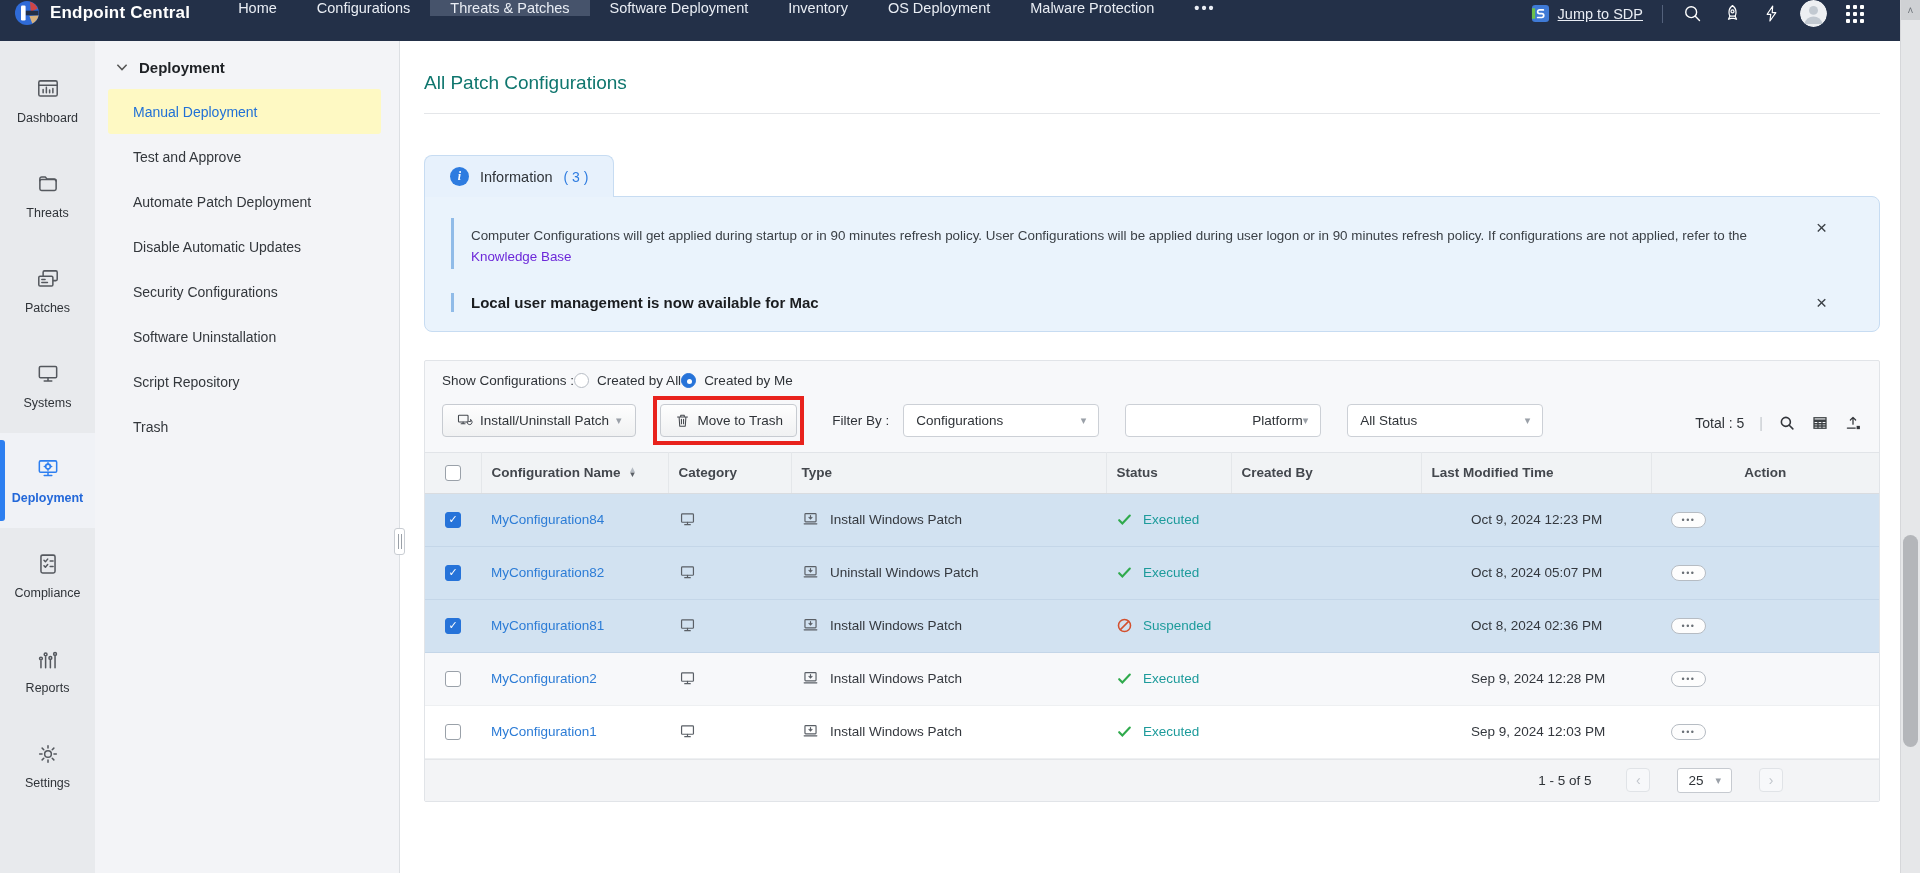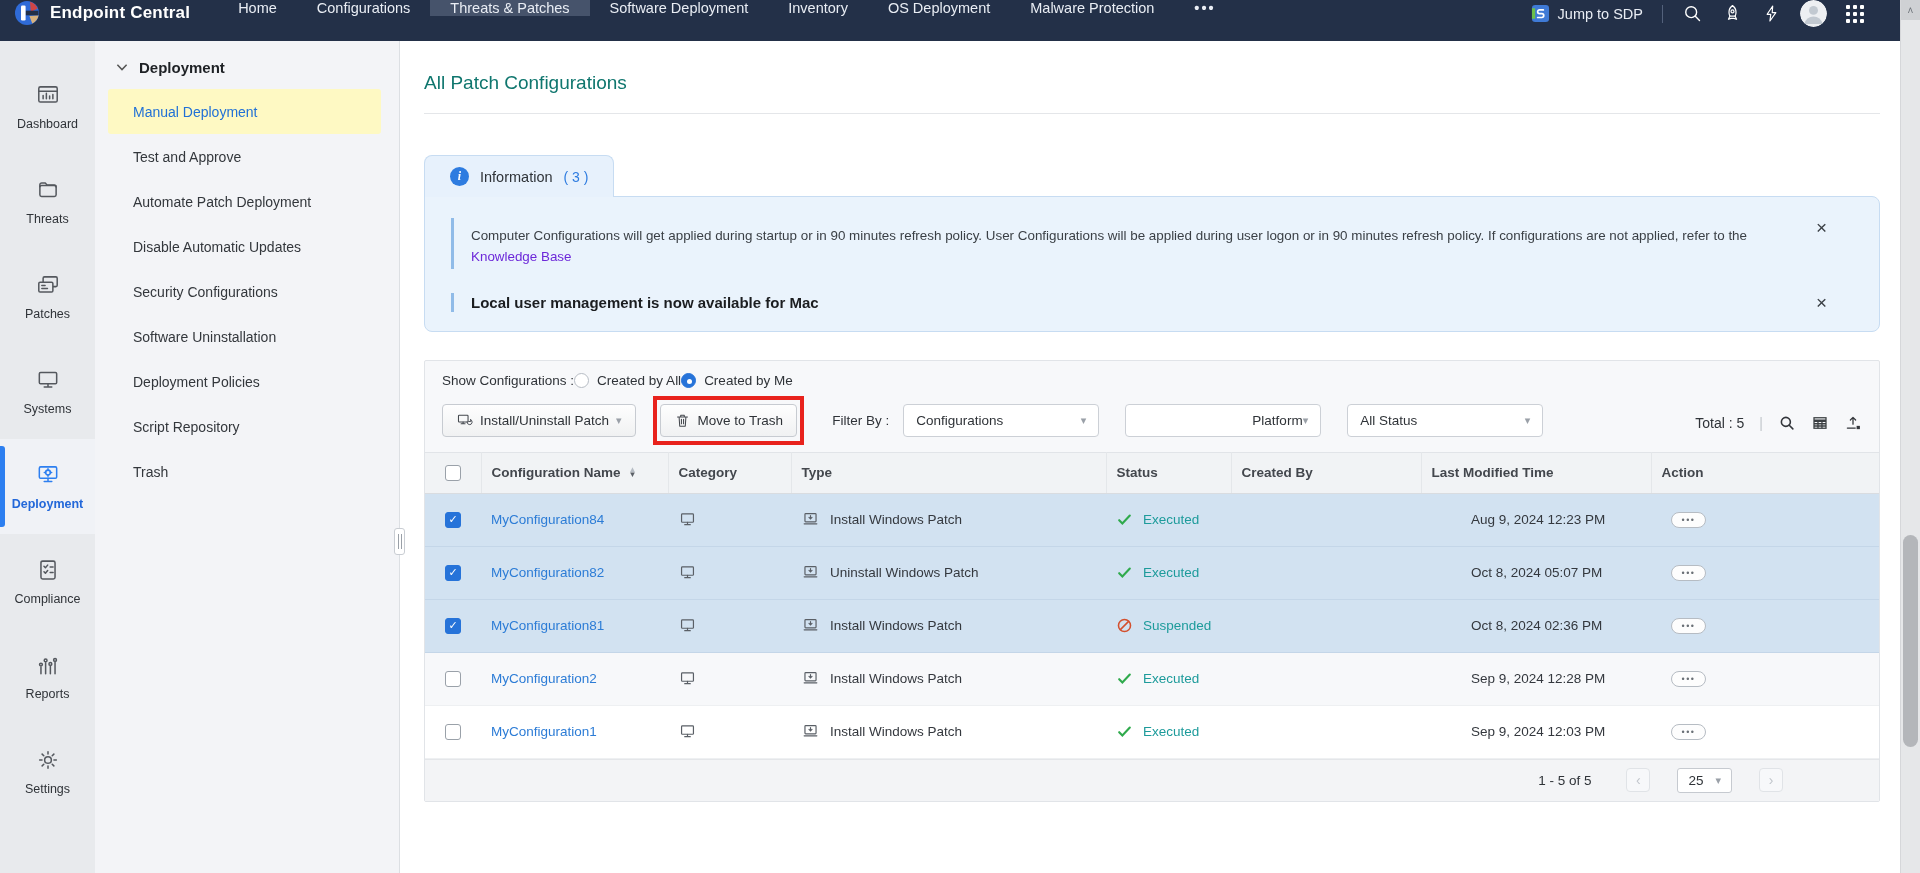--- a/index.html
+++ b/index.html
@@ -9,29 +9,29 @@
 
   
   .topbar { position:absolute; top:0; left:0; width:1920px; height:41px; background:#233048; display:flex; align-items:flex-start; color:#e9edf4; z-index:5; }
   .brand { display:flex; align-items:center; gap:10px; padding:0 28px 0 14px; }
   .brand-name { font-size:17px; font-weight:700; color:#fff; letter-spacing:.2px; white-space:nowrap; }
   .topnav { display:flex; align-items:stretch; }
   .topnav-item { display:flex; align-items:center; padding:0 20px; font-size:14.5px; cursor:pointer; white-space:nowrap; }
   .topnav-item.active { background:#46536b; }
   .topnav-item.more { letter-spacing:2px; font-weight:700; }
   .topbar-right { margin-left:auto; display:flex; align-items:center; gap:19px; padding-right:56px; }
-  .sdp { display:flex; align-items:center; gap:8px; font-size:14.5px; cursor:pointer; white-space:nowrap; }
+  .sdp { display:flex; align-items:center; gap:8px; font-size:14.5px; cursor:pointer; white-space:nowrap;text-decoration:underline; }
   .tb-divider { width:1px; height:18px; background:#53617b; }
   .tb-icon { cursor:pointer; display:flex; align-items:center; }
   .avatar { width:27px; height:27px; border-radius:50%; overflow:hidden; cursor:pointer; }
   .apps-grid { display:grid; grid-template-columns:repeat(3,4px); grid-gap:3px; cursor:pointer; }
   .apps-grid i { width:4px; height:4px; background:#fff; border-radius:1px; }
 
   
-  .rail { position:absolute; top:41px; left:0; width:95px; bottom:0; background:#e8eaed; padding-top:18px; }
+  .rail { position:absolute; top:41px; left:0; width:95px; bottom:0; background:#e8eaed; padding-top:12px; }
   .rail-item { height:95px; display:flex; flex-direction:column; align-items:center; justify-content:center; gap:9px; cursor:pointer; position:relative; }
   .rail-item svg { width:26px; height:26px; stroke:#54585e; fill:none; stroke-width:1.4; stroke-linecap:round; stroke-linejoin:round; }
   .rail-item .lbl { font-size:12.5px; color:#2f3338; }
   .rail-item.active { background:#f0f2f6; }
   .rail-item.active::before { content:""; position:absolute; left:0; top:7px; bottom:7px; width:5px; background:#2d7ff0; border-radius:0 3px 3px 0; }
   .rail-item.active svg { stroke:#2d7ff0; }
   .rail-item.active .lbl { color:#2368d9; font-weight:700; }
 
   
   .menu { position:absolute; top:41px; left:95px; width:305px; bottom:0; background:#f3f4f7; border-right:1px solid #dcdfe3; padding-top:18px; }
@@ -75,21 +75,21 @@
   .filter-label { margin-left:12px; font-size:13.5px; white-space:nowrap; }
   .select { display:flex; align-items:center; justify-content:space-between; width:196px; background:#fff; border:1px solid #ccd0d6; border-radius:4px; padding:8px 12px; font-size:13.5px; cursor:pointer; }
   .toolbar-right { margin-left:auto; display:flex; align-items:center; gap:15px; padding-top:6px; }
   .total { font-size:14px; }
   .pipe { color:#c3c7cc; font-size:14px; }
   .tbi { cursor:pointer; display:flex; align-items:center; }
   .tbi svg { width:18px; height:18px; }
 
   table { width:100%; border-collapse:collapse; background:#fff; table-layout:fixed; }
   thead th { background:#f1f3f5; border-top:1px solid #e1e4e8; border-bottom:1px solid #d9dce0; border-right:1px solid #e4e7ea; font-size:13.5px; font-weight:700; color:#43474d; text-align:left; padding:12px 10px; white-space:nowrap; }
-  thead th:last-child { border-right:none; }
+  thead th:last-child { border-right:none;text-align:center; }
   .th-flex { display:flex; align-items:center; gap:8px; }
   .sort { display:flex; flex-direction:column; line-height:.62; font-size:8px; cursor:pointer; }
   .sort .up { color:#b6bcc4; } .sort .dn { color:#5a5f66; }
   tbody td { height:53px; padding:0 10px; font-size:13.5px; color:#34383e; border-bottom:1px solid #eef0f2; overflow:hidden; white-space:nowrap; }
   tr.sel td { background:#d2e2f1; border-bottom-color:#c4d6e8; }
   tr.alt td { background:#f7f8fa; }
   .cb { width:16px; height:16px; border:1.5px solid #9aa1a9; border-radius:3px; background:#fff; margin:0 auto; cursor:pointer; display:flex; align-items:center; justify-content:center; font-size:11px; color:transparent; }
   .cb.on { background:#2673d9; border-color:#2673d9; color:#fff; }
   .cfg-link { color:#2c7cd6; cursor:pointer; }
   .cell-flex { display:flex; align-items:center; gap:10px; }
@@ -260,21 +260,20 @@
         <path d="M1.5 1.5L6.5 6.8 11.5 1.5"></path>
       </svg>
     <span>Deployment</span>
   </div>
   <div class="menu-item selected">Manual Deployment</div>
   <div class="menu-item">Test and Approve</div>
   <div class="menu-item">Automate Patch Deployment</div>
   <div class="menu-item">Disable Automatic Updates</div>
   <div class="menu-item">Security Configurations</div>
   <div class="menu-item">Software Uninstallation</div>
-  <div class="menu-item">Deployment Policies</div>
   <div class="menu-item">Script Repository</div>
   <div class="menu-item">Trash</div>
 </aside>
 <div class="grip">
     <i></i>
     <i></i>
   </div>
 
 <main class="main">
   <h1 class="page-title">All Patch Configurations</h1>
@@ -426,21 +425,21 @@
               <span class="cell-flex">
                 <span class="st-ic">
                   <svg viewBox="0 0 24 24" stroke="#2faa4c" stroke-width="3">
                     <path d="M4.5 13l4.5 4.5L19.5 6.5"></path>
                   </svg>
                 </span>
                 <a class="status-txt">Executed</a>
               </span>
             </td>
           <td><span class="blur-blob"></span></td>
-          <td class="date">Aug 9, 2024 12:23 PM</td>
+          <td class="date">Oct 9, 2024 12:23 PM</td>
           <td>
               <span class="action-pill">•••</span>
             </td>
         </tr>
         <tr class="sel">
           <td>
               <span class="cb on">✓</span>
             </td>
           <td><a class="cfg-link">MyConfiguration82</a></td>
           <td><span class="cat-ic"><svg viewBox="0 0 24 24">

